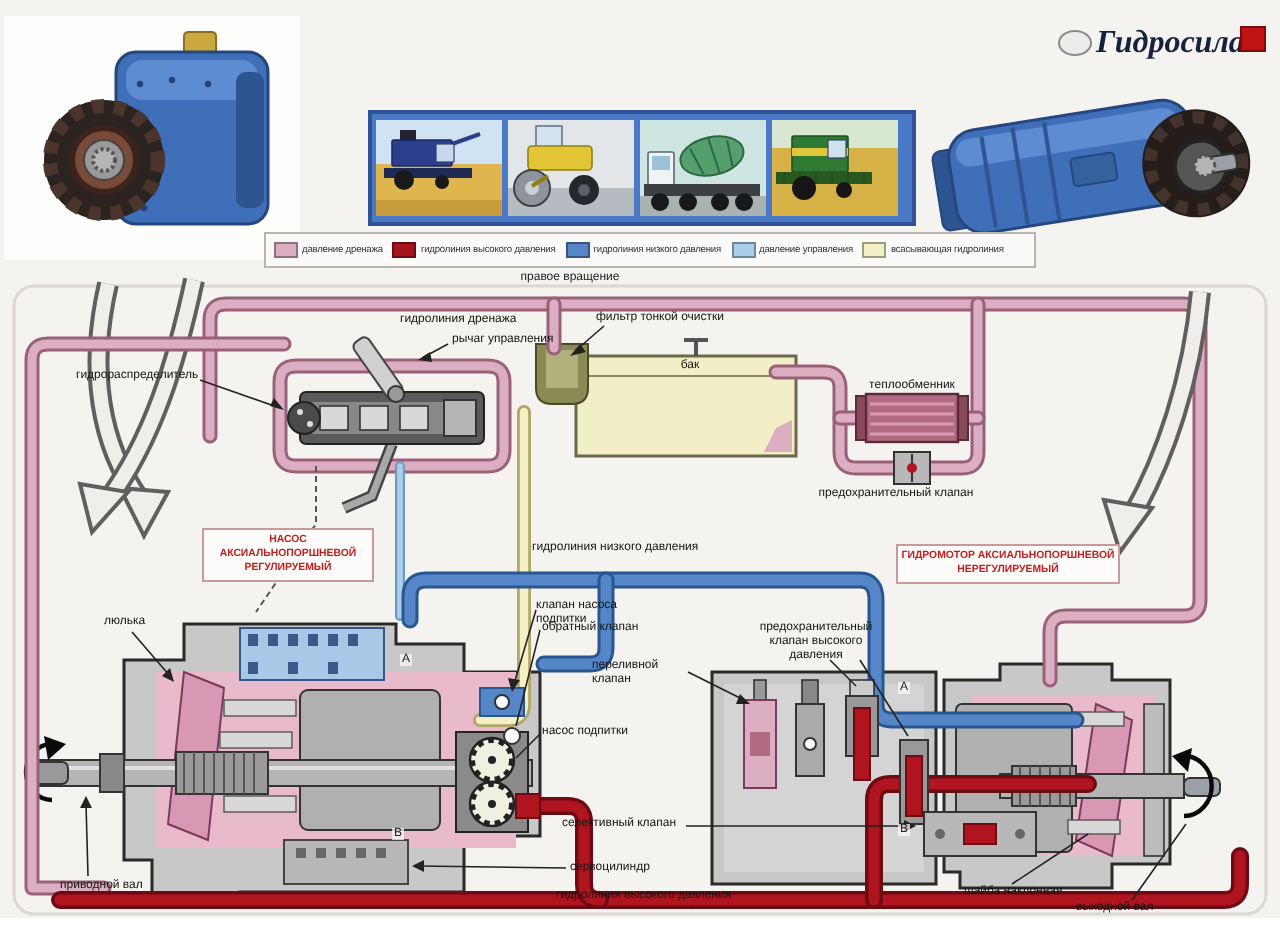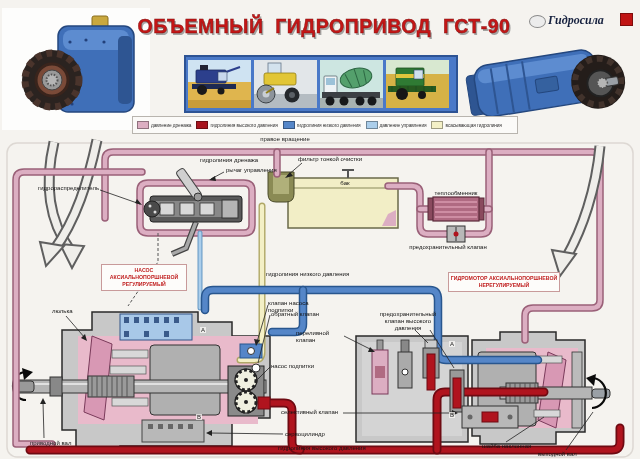--- a/index.html
+++ b/index.html
@@ -14,21 +14,21 @@
   .yO{stroke:#b0a766;stroke-width:7;}   .yI{stroke:#f4f0c6;stroke-width:4.2;}
   .cO{stroke:#6a9cc6;stroke-width:5;}   .cI{stroke:#abceeb;stroke-width:2.8;}
   .ld{stroke:#222;stroke-width:0.8;fill:none;}
   .ah{fill:#222;stroke:none;}
   .dash{stroke:#555;stroke-width:1;fill:none;stroke-dasharray:3 2;}
   
   .title{position:absolute;left:136px;top:15px;width:376px;text-align:center;
          font-size:19.5px;font-weight:bold;color:#c41616;letter-spacing:.5px;white-space:pre;
          text-shadow:1.5px 1.5px 0 rgba(95,95,95,.55);-webkit-text-stroke:.4px #7e0e0e;}
   .brand{position:absolute;left:548px;top:13px;font-family:"Liberation Serif",serif;
-         font-style:italic;font-weight:bold;font-size:12px;color:#16213f;}
+         font-style:italic;font-weight:bold;font-size:16px;color:#16213f;}
   .brand-oval{position:absolute;left:529px;top:15px;width:15px;height:11px;border:1.5px solid #8a8a8a;
          border-radius:50%;background:#ececec;}
   .brand-sq{position:absolute;left:620px;top:13px;width:11px;height:11px;background:#c01414;border:1px solid #7e0c0c;}
   .legend{position:absolute;left:132px;top:116px;width:376px;height:16px;background:#fbfaf8;
           border:1px solid #b8b4ae;display:flex;align-items:center;gap:5px;padding:0 4px;white-space:nowrap;}
   .li{display:flex;align-items:center;gap:2px;}
   .sw{width:10px;height:6px;border:1px solid rgba(0,0,0,.35);flex:none;}
   .lt{font-size:4.8px;letter-spacing:-.1px;color:#333;}
   .note{position:absolute;font-size:6px;color:#222;}
   .lbl{position:absolute;font-size:6px;line-height:1.2;color:#141414;white-space:pre-line;}
@@ -346,21 +346,20 @@
     <path class="ld" d="M66,316 L85,338"></path>
         <polygon class="ah" points="87,341 81,338 85,334"></polygon>
     <path class="ld" d="M44,438 L43,402"></path>
         <polygon class="ah" points="43,398 40,404 46,404"></polygon>
     <path class="ld" d="M506,442 L544,417"></path>
     <path class="ld" d="M566,450 L593,412"></path>
   </g>
   <rect x="0" y="459" width="640" height="6" fill="#fff"></rect>
 </svg>
 
-<div class="title">ОБЪЕМНЫЙ  ГИДРОПРИВОД  ГСТ-90</div>
 <span class="brand-oval"></span>
 <div class="brand">Гидросила</div>
 <span class="brand-sq"></span>
 
 <div class="legend">
   <span class="li">
         <span class="sw" style="background-color: rgb(220, 174, 194);"></span>
         <span class="lt">давление дренажа</span>
       </span>
   <span class="li">

